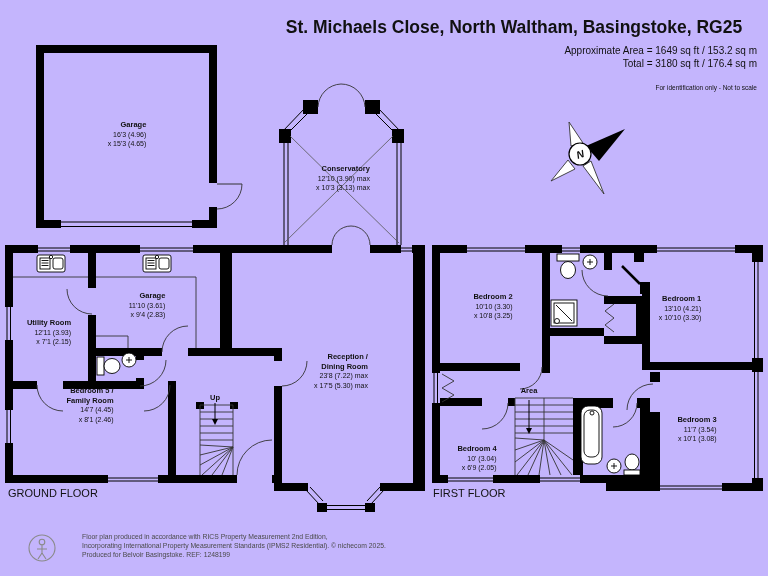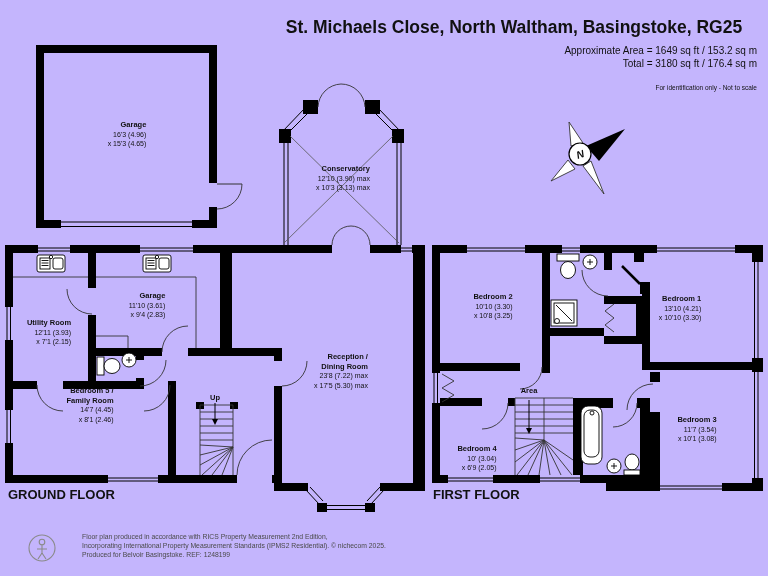--- a/index.html
+++ b/index.html
@@ -1,21 +1,21 @@
 <!DOCTYPE html>
 <html><head>
 <meta charset="utf-8">
 <style>
 html,body{margin:0;padding:0;background:#fff}
 .canvas{position:relative;width:768px;height:576px;background:#c4b5fd;font-family:"Liberation Sans",sans-serif;color:#111;overflow:hidden}
 .plan-svg{position:absolute;left:0;top:0}
 .lbl{position:absolute;text-align:right;transform:translateX(-50%);white-space:nowrap}
 .rn{font-weight:bold;font-size:7.5px;line-height:9.5px}
 .rd{font-size:7px;line-height:9.5px}
-.floor-lbl{position:absolute;font-weight:bold;font-size:13px;white-space:nowrap}
+.floor-lbl{position:absolute;font-weight:normal;font-size:11px;white-space:nowrap}
 .updown{position:absolute;font-weight:bold;font-size:7.5px;transform:translateX(-50%);white-space:nowrap}
 .title{position:absolute;left:264px;top:17px;width:500px;text-align:center;font-size:17.5px;font-weight:bold;white-space:nowrap}
 .stats{position:absolute;right:11px;top:44px;text-align:right;font-size:10px;line-height:13px}
 .note{position:absolute;right:11px;top:84px;text-align:right;font-size:6.5px}
 .footer{position:absolute;left:82px;top:532px;font-size:6.8px;line-height:9px;color:#4a4a4a}
 .north{position:absolute;left:580px;top:154px;transform:translate(-50%,-50%) rotate(-18deg);font-size:10.5px;font-weight:bold;font-style:italic}
 </style>
 </head>
 <body>
 

